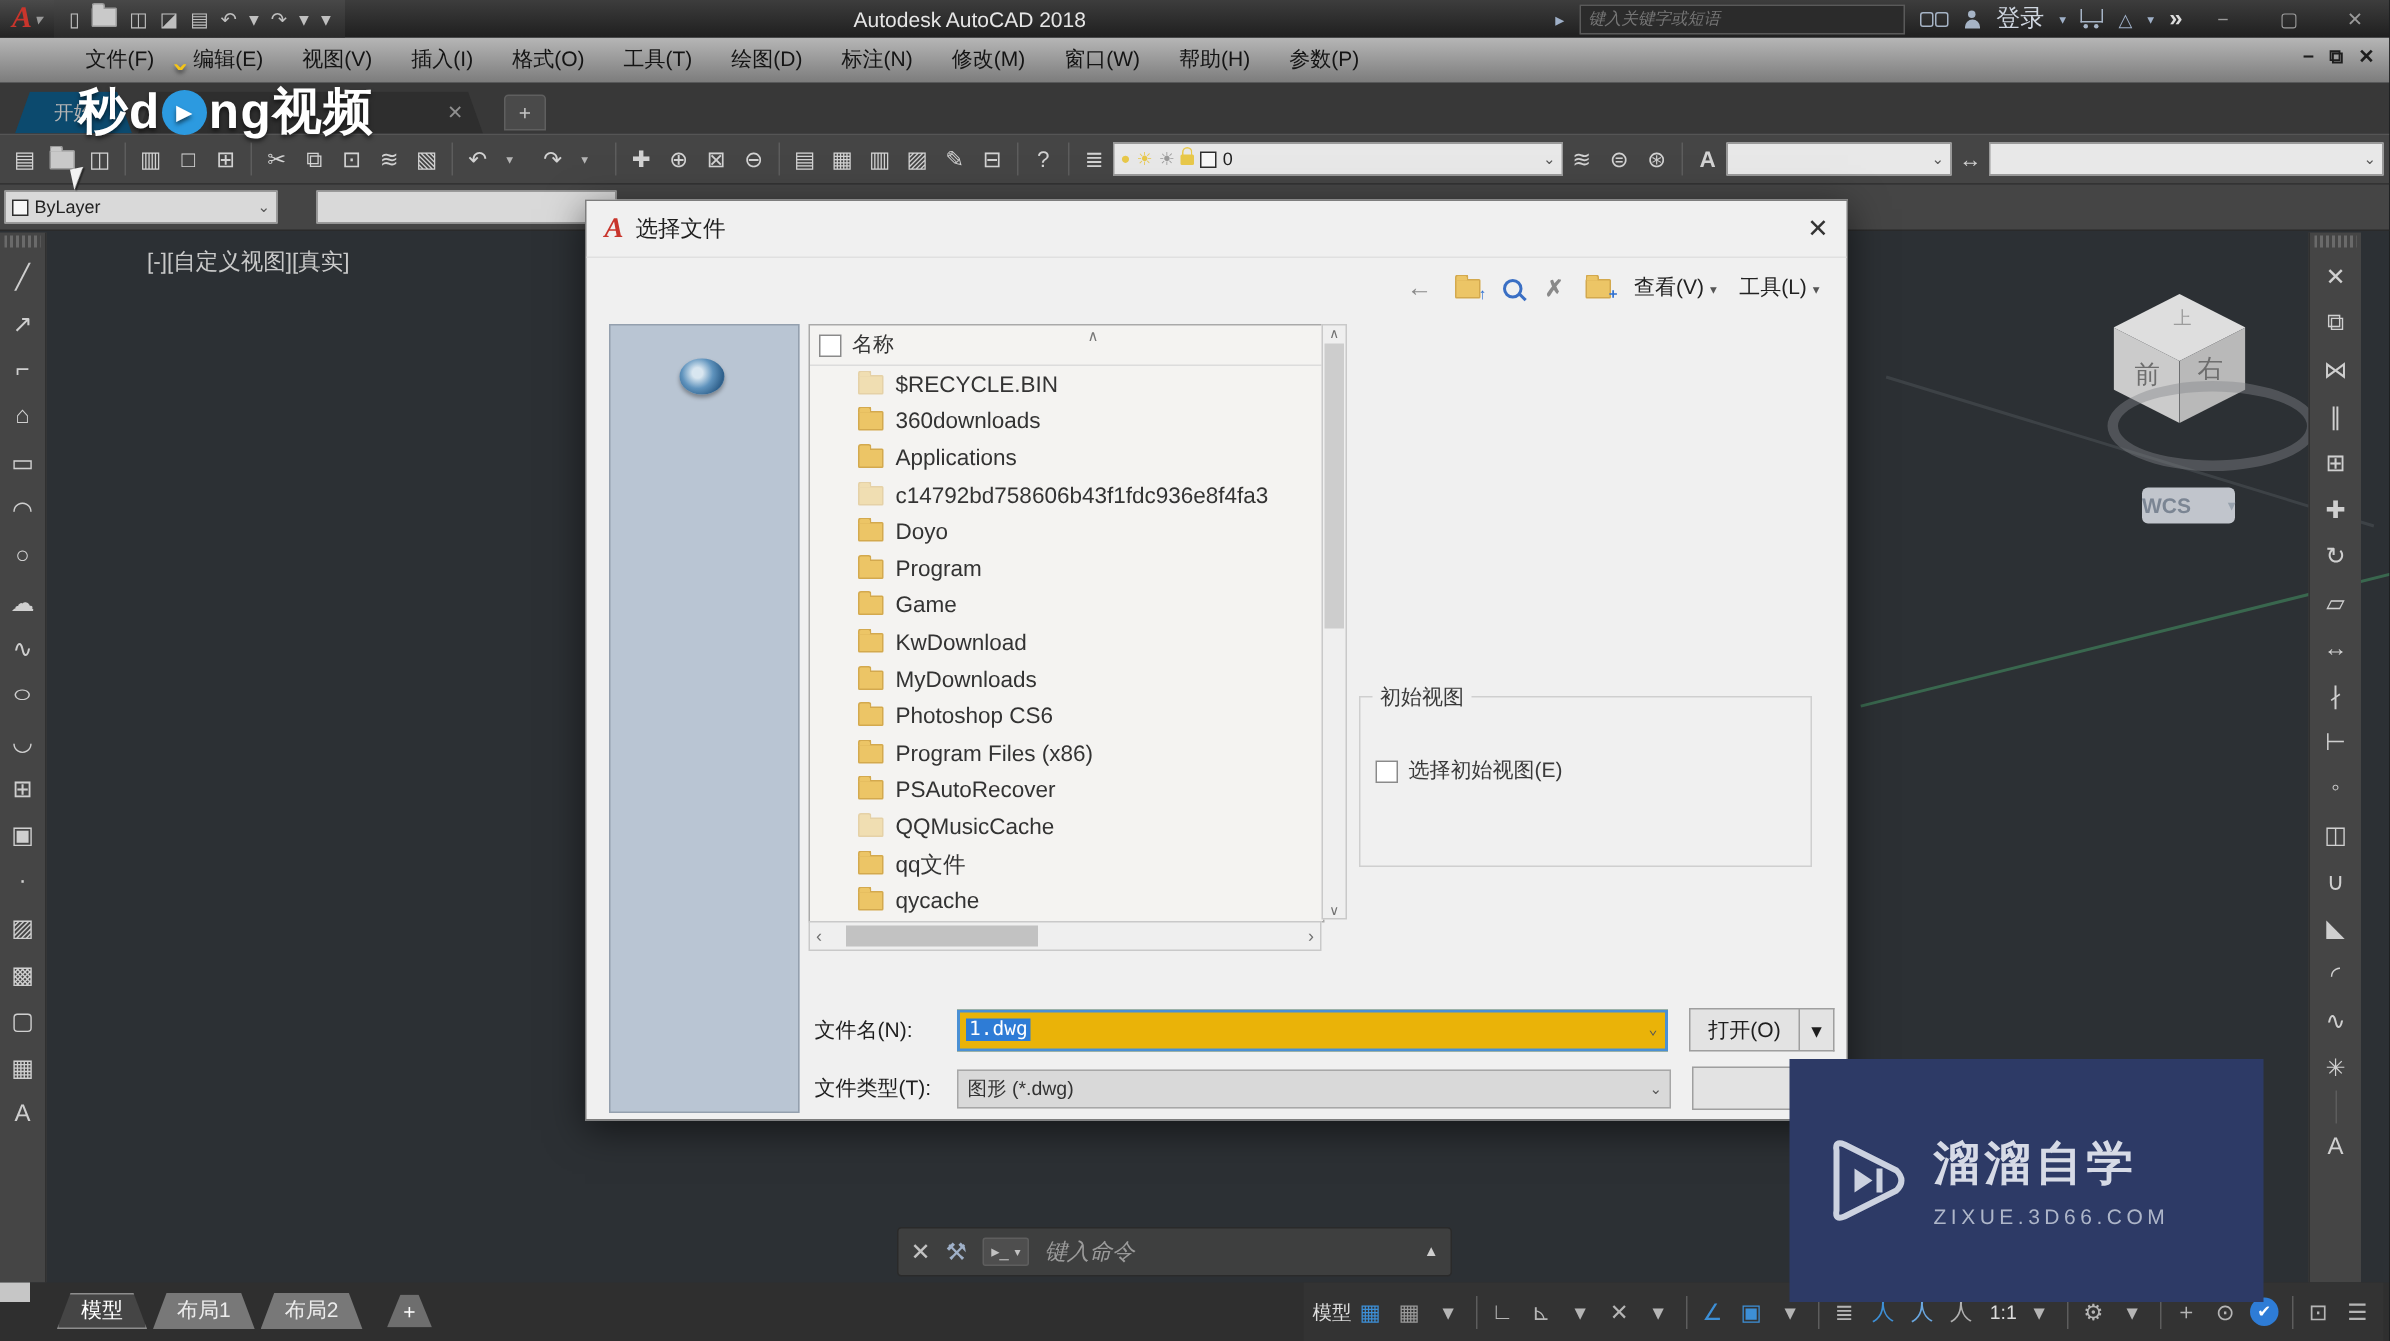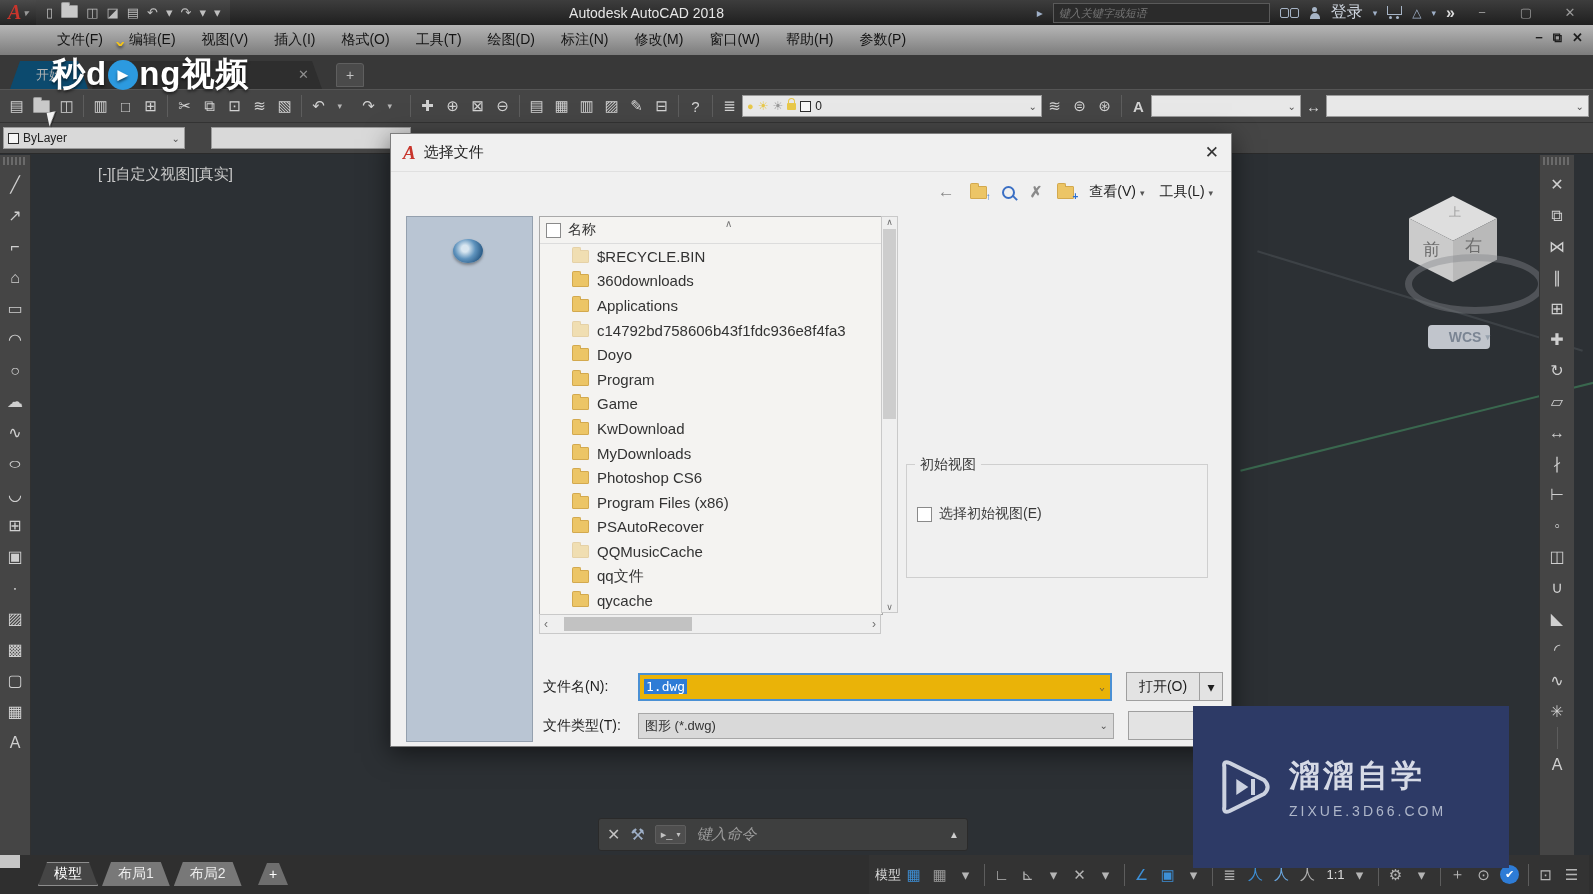--- a/index.html
+++ b/index.html
@@ -75,21 +75,21 @@
   
   .vcwrap{position:absolute;left:1395px;top:192px;width:120px;height:160px;z-index:2;}
   .vc{position:absolute;left:14px;top:4px;width:88px;height:86px;}
   .vc .f{position:absolute;left:0;top:0;width:100%;height:100%;}
   .vc .ftop{clip-path:polygon(50% 0,100% 26%,50% 52%,0 26%);background:#dedede;}
   .vc .ffront{clip-path:polygon(0 26%,50% 52%,50% 100%,0 74%);background:#cbcbcb;}
   .vc .fright{clip-path:polygon(50% 52%,100% 26%,100% 74%,50% 100%);background:#b9b9b9;}
   .vc .lbl{position:absolute;color:#6e6e6e;font-size:17px;}
   .ring{position:absolute;left:-4px;top:58px;width:126px;height:46px;border:7px solid rgba(130,134,138,.42);border-radius:50%;}
   .wcs{position:absolute;left:1428px;top:325px;width:62px;height:24px;background:rgba(206,211,217,.92);border-radius:4px;
-       display:flex;align-items:center;justify-content:flex-end;gap:4px;color:#7b8593;font-weight:bold;font-size:14px;z-index:2;}
+       display:flex;align-items:center;justify-content:space-between;gap:4px;color:#7b8593;font-weight:bold;font-size:14px;z-index:2;}
   
   .dialog{position:absolute;left:390px;top:133px;width:840px;height:612px;background:#f0f0f0;border:1px solid #7d7d7d;
           box-shadow:0 6px 24px rgba(0,0,0,.55);z-index:20;color:#1e1e1e;font-size:14px;}
   .dlg-title{height:37px;display:flex;align-items:center;padding:0 12px;gap:8px;border-bottom:1px solid #e0e0e0;font-size:15px;}
   .dlg-a{font-family:"Liberation Serif",serif;font-style:italic;font-weight:bold;color:#c8352c;font-size:19px;}
   .dlg-x{margin-left:auto;color:#333;font-size:17px;}
   .dlg-toolbar{position:absolute;right:18px;top:48px;display:flex;align-items:center;gap:15px;font-size:14px;color:#222;}
   .fold{position:relative;width:15px;height:11px;background:#ecc566;border:1px solid #d3a94e;border-radius:1px;display:inline-block;flex:0 0 auto;}
   .fold::before{content:"";position:absolute;top:-4px;left:-1px;width:7px;height:3px;background:#ecc566;border:1px solid #d3a94e;border-bottom:none;border-radius:2px 2px 0 0;}
   .fold.dim{opacity:.45;}

